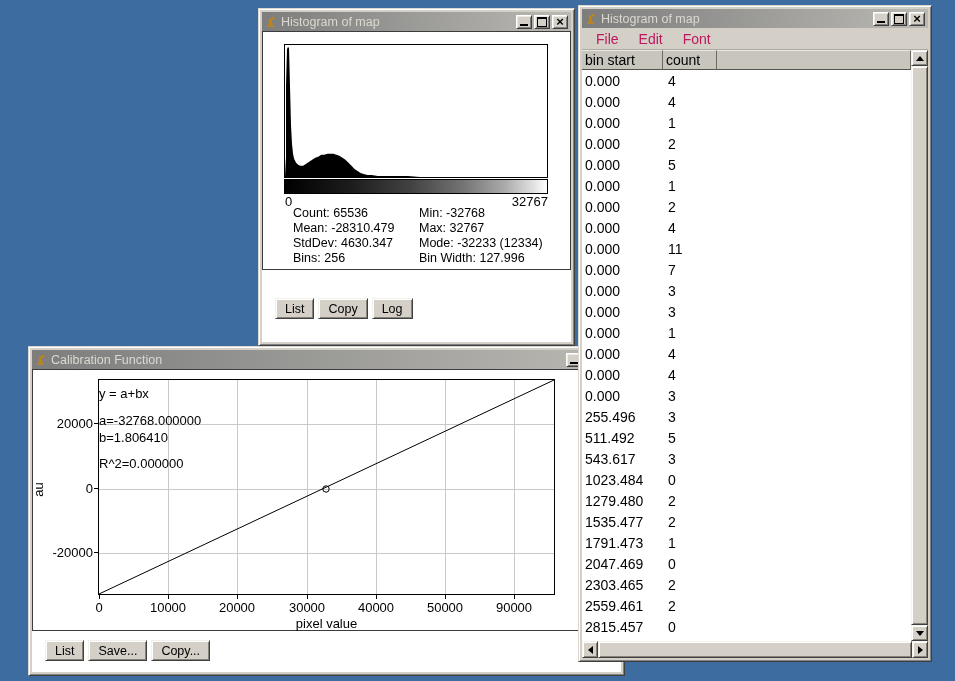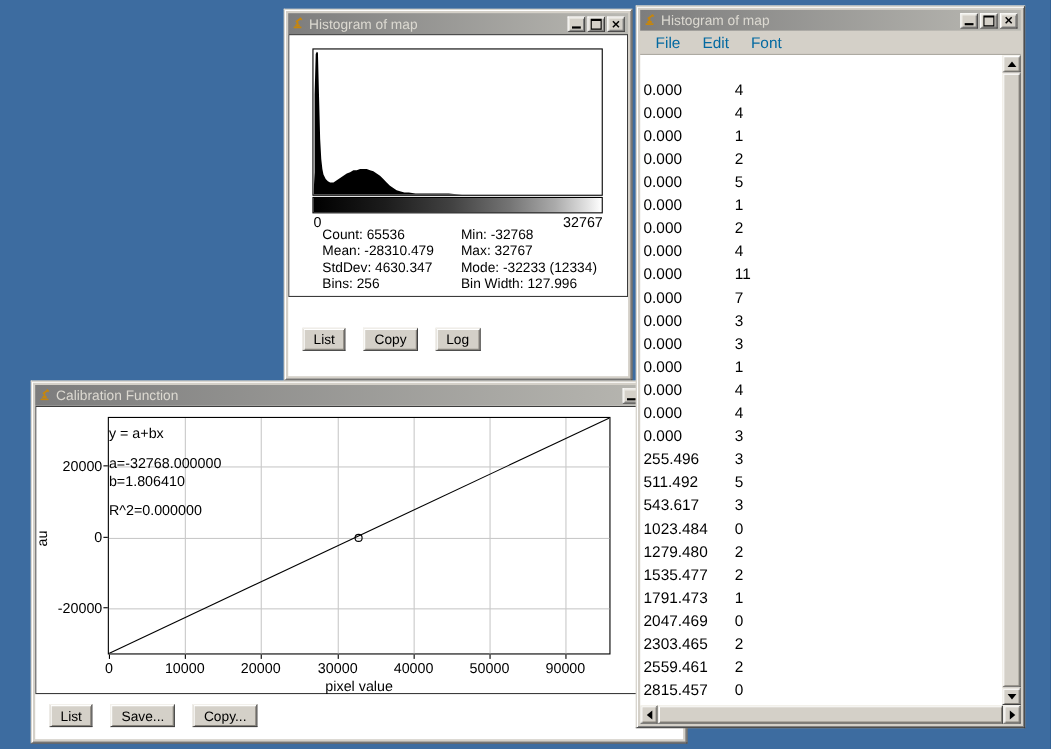--- a/index.html
+++ b/index.html
@@ -17,21 +17,21 @@
   .tbtn{width:16px;height:14px;background:#D4D0C8;border:1px solid;
         border-color:#FFFFFF #404040 #404040 #FFFFFF;
         box-shadow:inset 1px 1px 0 #ECEAE4, inset -1px -1px 0 #808080;
         display:flex;align-items:center;justify-content:center;box-sizing:border-box;}
   .g-min{display:block;width:8px;height:2px;background:#000;margin-top:7px;}
   .g-max{display:block;width:8px;height:7px;border:1px solid #000;border-top-width:2px;}
   .g-close::before{content:"\00D7";font-size:13px;font-weight:bold;line-height:10px;color:#000;}
   .client{position:relative;background:#FFFFFF;height:calc(100% - 19px);overflow:hidden;}
   .canvas{position:absolute;left:0;top:0;right:0;background:#FFF;border:1px solid #3C3C3C;box-sizing:border-box;}
   
-  .btnrow{position:absolute;display:flex;gap:16px;}
+  .btnrow{position:absolute;display:flex;gap:4px;}
   .pbtn{height:21px;background:#D4D0C8;border:1px solid;border-color:#F2F0EB #404040 #404040 #F2F0EB;
         box-shadow:inset 1px 1px 0 #FFFFFF, inset -1px -1px 0 #87837B;
         font-size:12.5px;font-family:inherit;padding:0 9px;display:flex;align-items:center;color:#000;}
   
   #win-hist{left:258px;top:8px;width:317px;height:338px;}
   #win-hist .canvas{height:239px;}
   .hplot{position:absolute;left:21px;top:12px;width:262px;height:132px;border:1px solid #000;box-sizing:content-box;}
   .hplot svg{display:block;width:100%;height:100%;}
   .gradbar{position:absolute;left:21px;top:147px;width:262px;height:13px;border:1px solid #000;
            background:linear-gradient(90deg,#000 0%,#1c1c1c 25%,#424242 48%,#747474 68%,#ABABAB 84%,#E2E2E2 95%,#FFF 100%);}
@@ -60,21 +60,21 @@
   .xt1{left:34px}.xt2{left:103px}.xt3{left:172px}.xt4{left:242px}.xt5{left:311px}.xt6{left:380px}.xt7{left:449px}
   .xtick{position:absolute;top:225px;width:1px;height:4px;background:#000;}
   .xk1{left:66px}.xk2{left:135px}.xk3{left:204px}.xk4{left:274px}.xk5{left:343px}.xk6{left:412px}.xk7{left:481px}
   .ylab{position:absolute;left:-2px;top:112px;font-size:13px;transform:rotate(-90deg);}
   .xlab{position:absolute;left:65px;top:246px;width:457px;text-align:center;font-size:13px;}
   #win-cal .btnrow{left:13px;top:271px;}
   
   #win-list{left:578px;top:5px;width:354px;height:657px;}
   .menubar{height:21px;background:#D4D0C8;display:flex;align-items:center;padding-left:4px;
            font-size:14px;border-bottom:1px solid #ADAAA2;}
-  .menu-item{padding:0 10px;color:#0369a1;}
+  .menu-item{padding:0 10px;color:#be185d;}
   .listbody{position:relative;background:#FFF;height:calc(100% - 19px - 22px);overflow:hidden;}
   .lheader{position:absolute;top:0;left:0;right:17px;height:20px;display:flex;font-size:14px;}
   .hcell{background:#C8C5BD;border-right:1px solid #6E6A62;border-bottom:1px solid #55524C;
          border-top:1px solid #E9E7E1;padding-left:3px;display:flex;align-items:center;box-sizing:border-box;}
   .hc1{width:81px;}.hc2{width:54px;}.hc3{flex:1;}
   .lrows{position:absolute;top:20px;left:0;right:17px;bottom:17px;overflow:hidden;font-size:14px;}
   .lrow{height:21px;display:flex;align-items:center;}
   .lc1{width:81px;padding-left:3px;}
   .lc2{padding-left:2px;}
   
@@ -237,20 +237,25 @@
           </span>
         <span class="tbtn g-close"></span>
       </span>
     </div>
     <div class="menubar">
       <span class="menu-item">File</span>
       <span class="menu-item">Edit</span>
       <span class="menu-item">Font</span>
     </div>
     <div class="listbody">
+      <div class="lheader">
+        <div class="hcell hc1">bin start</div>
+        <div class="hcell hc2">count</div>
+        <div class="hcell hc3"></div>
+      </div>
       <div class="lrows">
 
           <div class="lrow">
             <span class="lc1">0.000</span>
             <span class="lc2">4</span>
           </div>
 
           <div class="lrow">
             <span class="lc1">0.000</span>
             <span class="lc2">4</span>

